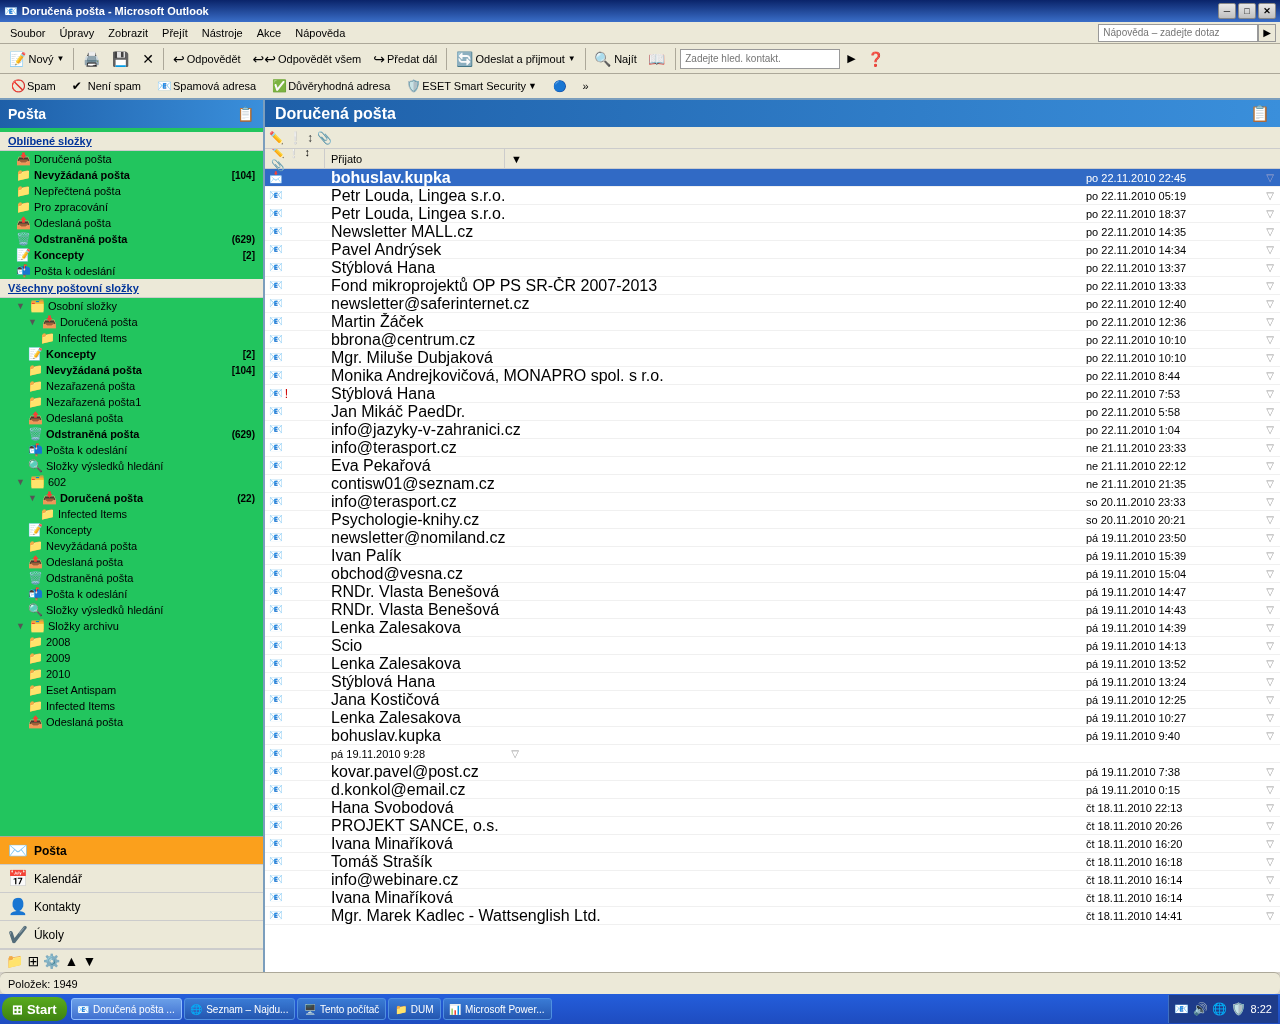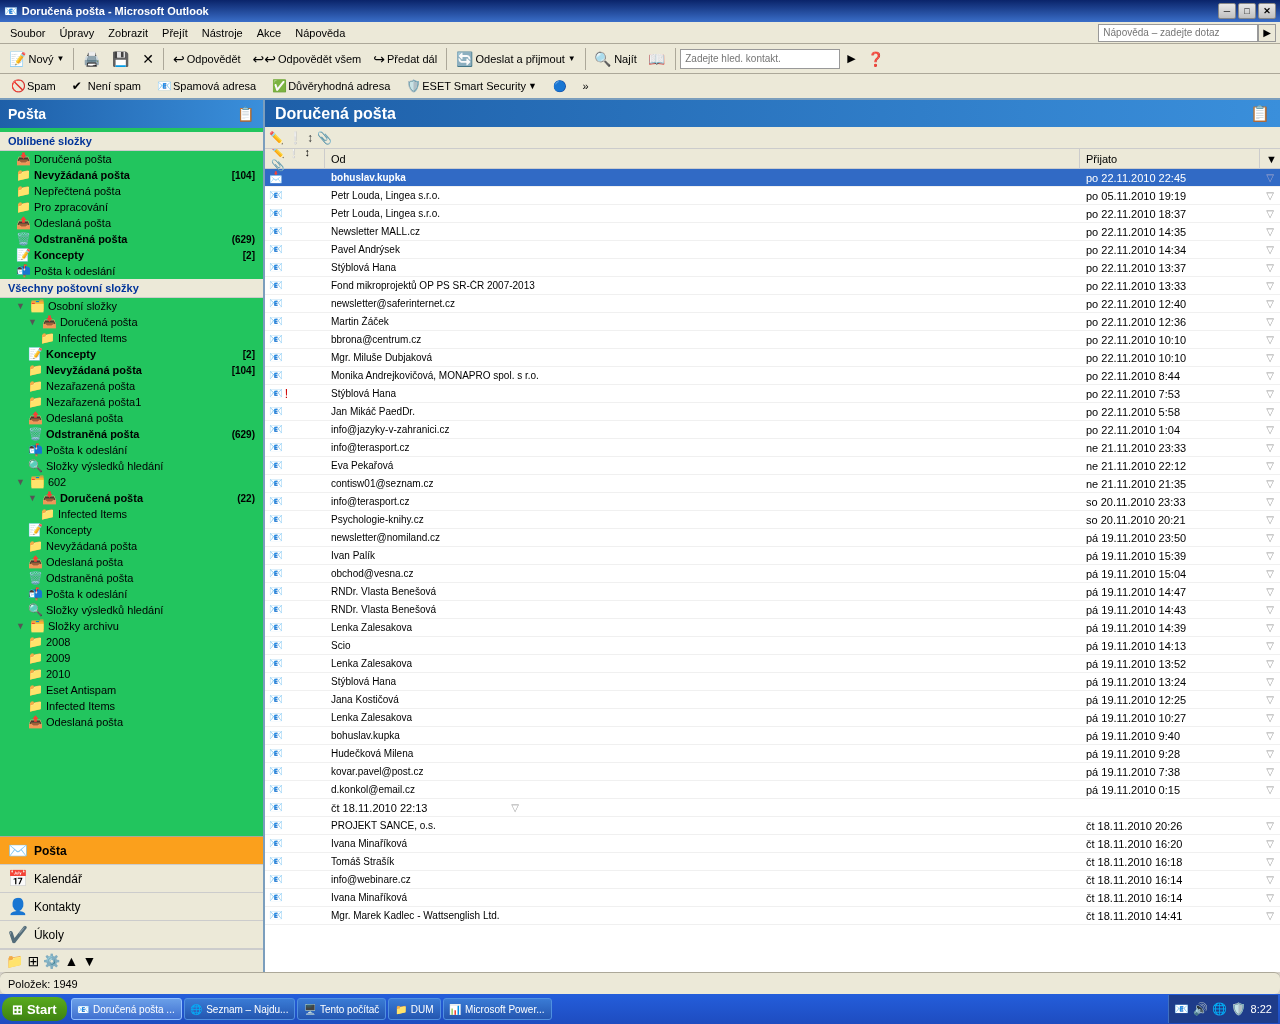--- a/index.html
+++ b/index.html
@@ -106,20 +106,21 @@
       padding: 4px 0;
     }
     .section-header {
       font-size: 11px;
       color: #003399;
       font-weight: bold;
       padding: 3px 8px;
       background: #ece9d8;
       border-bottom: 1px solid #ccc;
       cursor: pointer;
+      text-decoration: underline;
     }
     .folder-item {
       display: flex;
       align-items: center;
       padding: 1px 8px;
       cursor: pointer;
       font-size: 11px;
       color: #000;
       gap: 3px;
     }
@@ -217,21 +218,21 @@
     .email-row {
       display: flex;
       align-items: center;
       height: 18px;
       border-bottom: 1px solid #f0f0f0;
       cursor: pointer;
     }
     .email-row.selected { background: #316ac5; color: white; }
     .email-row.unread .col-from-cell { font-weight: bold; }
     .col-icon-cell { width: 60px; display: flex; align-items: center; gap: 2px; padding: 0 4px; }
-    .col-from-cell { flex: 1; padding: 0 6px; font-size: 10px; overflow: hidden; white-space: nowrap; }
+    .col-from-cell { flex: 1; padding: 0 6px; font-size: 16px; overflow: hidden; white-space: nowrap; }
     .col-received-cell { width: 180px; padding: 0 6px; font-size: 11px; white-space: nowrap; }
     .col-filter-cell { width: 20px; display: flex; align-items: center; justify-content: center; }
     .email-icon { font-size: 11px; color: #666; }
     .email-row.selected .email-icon { color: #cce; }
     .priority-icon { color: #cc0000; font-size: 12px; }
     .filter-arrow { font-size: 10px; color: #999; cursor: pointer; }
     .email-row.selected .filter-arrow { color: #aac; }
 
     
     #status-bar {
@@ -638,23 +639,20 @@
       <span class="email-toolbar-icon">❕</span>
       <span class="email-toolbar-icon">↕</span>
       <span class="email-toolbar-icon">📎</span>
     </div>
 
     <div id="email-list">
       <div id="email-list-header">
         <div class="col-header col-icons">
           <span>✏️ ❕ ↕ 📎</span>
         </div>
-        <div class="col-header col-from">
-          <span>Od</span>
-        </div>
         <div class="col-header col-received">
           <span>Přijato</span>
         </div>
         <div class="col-header col-filter">
           <span>▼</span>
         </div>
       </div>
 
       <div id="email-rows">
           <div class="email-row selected unread">
@@ -665,21 +663,21 @@
             <div class="col-received-cell">po 22.11.2010 22:45</div>
             <div class="col-filter-cell">
               <span class="filter-arrow">▽</span>
             </div>
           </div>
           <div class="email-row">
             <div class="col-icon-cell">
               <span class="email-icon">📧</span>
             </div>
             <div class="col-from-cell">Petr Louda, Lingea s.r.o.</div>
-            <div class="col-received-cell">po 05.11.2010 19:19</div>
+            <div class="col-received-cell">po 22.11.2010 05:19</div>
             <div class="col-filter-cell">
               <span class="filter-arrow">▽</span>
             </div>
           </div>
           <div class="email-row">
             <div class="col-icon-cell">
               <span class="email-icon">📧</span>
             </div>
             <div class="col-from-cell">Petr Louda, Lingea s.r.o.</div>
             <div class="col-received-cell">po 22.11.2010 18:37</div>
@@ -975,21 +973,20 @@
             <div class="col-from-cell">bohuslav.kupka</div>
             <div class="col-received-cell">pá 19.11.2010 9:40</div>
             <div class="col-filter-cell">
               <span class="filter-arrow">▽</span>
             </div>
           </div>
           <div class="email-row">
             <div class="col-icon-cell">
               <span class="email-icon">📧</span>
             </div>
-            <div class="col-from-cell">Hudečková Milena</div>
             <div class="col-received-cell">pá 19.11.2010 9:28</div>
             <div class="col-filter-cell">
               <span class="filter-arrow">▽</span>
             </div>
           </div>
           <div class="email-row">
             <div class="col-icon-cell">
               <span class="email-icon">📧</span>
             </div>
             <div class="col-from-cell">kovar.pavel@post.cz</div>
@@ -1005,20 +1002,21 @@
             <div class="col-from-cell">d.konkol@email.cz</div>
             <div class="col-received-cell">pá 19.11.2010 0:15</div>
             <div class="col-filter-cell">
               <span class="filter-arrow">▽</span>
             </div>
           </div>
           <div class="email-row">
             <div class="col-icon-cell">
               <span class="email-icon">📧</span>
             </div>
+            <div class="col-from-cell">Hana Svobodová</div>
             <div class="col-received-cell">čt 18.11.2010 22:13</div>
             <div class="col-filter-cell">
               <span class="filter-arrow">▽</span>
             </div>
           </div>
           <div class="email-row">
             <div class="col-icon-cell">
               <span class="email-icon">📧</span>
             </div>
             <div class="col-from-cell">PROJEKT SANCE, o.s.</div>

